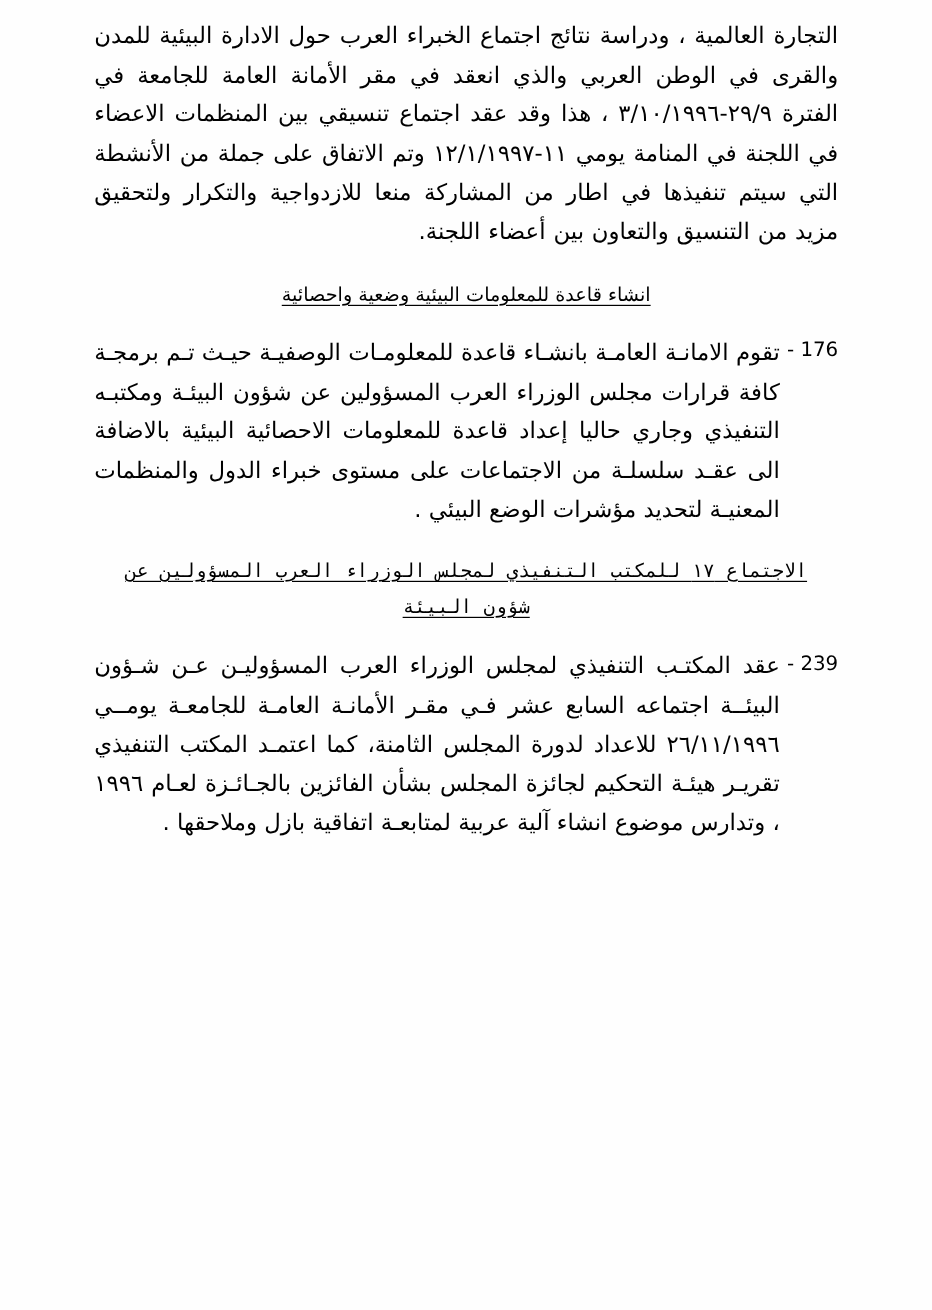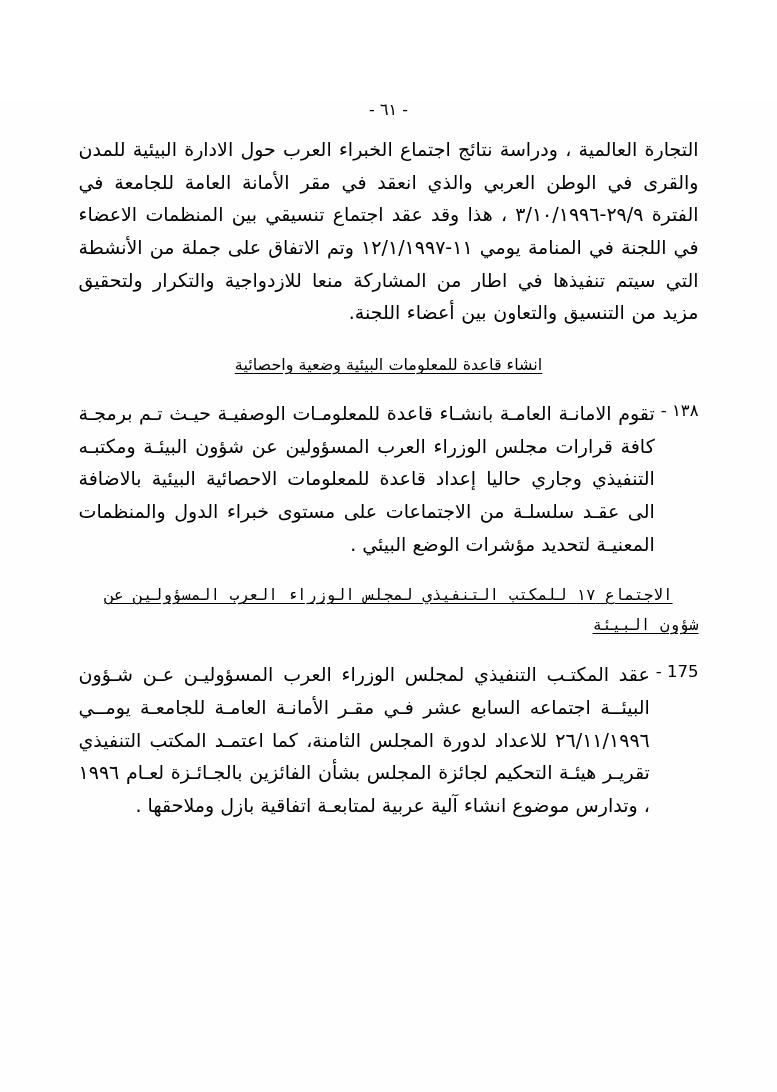--- a/index.html
+++ b/index.html
@@ -55,21 +55,20 @@
     text-decoration: underline;
     text-underline-offset: 3px;
   }
   .heading.two-line {
     margin-bottom: 14px;
     font-family: Liberation Mono, monospace;
   }
   .heading .line2 {
     display: block;
     margin-top: 2px;
-    text-align: right;
   }
   .numbered {
     display: flex;
     direction: rtl;
     gap: 6px;
     margin-top: 18px;
   }
   .numbered .num {
     flex: 0 0 auto;
     font-size: 16.5px;
@@ -85,40 +84,39 @@
     text-align-last: right;
     direction: rtl;
   }
   .spacer-lg { height: 26px; }
 </style>
 </head>
 <body>
 
 <div class="page">
 
-  <div class="page-number">- ٦١ -</div>
 
   <div class="content">
 
     <div class="block body-text">التجارة العالمية ، ودراسة نتائج اجتماع الخبراء العرب حول الادارة البيئية للمدن والقرى في الوطن العربي والذي انعقد في مقر الأمانة العامة للجامعة في الفترة ٢٩/٩-٣/١٠/١٩٩٦ ، هذا وقد  عقد اجتماع تنسيقي بين المنظمات الاعضاء في اللجنة في المنامة يومي ١١-١٢/١/١٩٩٧ وتم الاتفاق على جملة من الأنشطة التي سيتم تنفيذها في اطار من المشاركة منعا للازدواجية والتكرار ولتحقيق مزيد من التنسيق والتعاون بين أعضاء اللجنة.</div>
 
     <div class="heading">
       <span class="u">انشاء قاعدة للمعلومات البيئية وضعية واحصائية</span>
     </div>
 
     <div class="numbered">
-      <div class="num">١٣٨ -</div>
+      <div class="num">176 -</div>
       <div class="txt">تقوم الامانـة العامـة بانشـاء قاعدة للمعلومـات الوصفيـة حيـث تـم برمجـة كافة قرارات مجلس الوزراء  العرب المسؤولين عن شؤون البيئـة ومكتبـه التنفيذي وجاري حاليا إعداد قاعدة للمعلومات الاحصائية البيئية بالاضافة الى عقـد سلسلـة من الاجتماعات على مستوى خبراء الدول والمنظمات المعنيـة لتحديد مؤشرات الوضع البيئي .</div>
     </div>
 
     <div class="heading two-line">
       <span class="u">الاجتماع ١٧ للمكتب التنفيذي لمجلس الوزراء العرب المسؤولين عن</span>
       <span class="line2"><span class="u">شؤون البيئة</span></span>
     </div>
 
     <div class="numbered">
-      <div class="num">175 -</div>
+      <div class="num">239 -</div>
       <div class="txt">عقد المكتـب التنفيذي لمجلس الوزراء العرب المسؤوليـن عـن شـؤون البيئــة اجتماعه السابع عشر فـي مقـر الأمانـة العامـة للجامعـة يومــي ٢٦/١١/١٩٩٦ للاعداد لدورة المجلس الثامنة، كما اعتمـد المكتب التنفيذي تقريـر  هيئـة التحكيم لجائزة المجلس بشأن الفائزين  بالجـائـزة لعـام ١٩٩٦ ، وتدارس موضوع انشاء آلية عربية لمتابعـة  اتفاقية بازل وملاحقها .</div>
     </div>
 
     <div class="spacer-lg"></div>
   </div>
 </div>
 
 </body></html>

